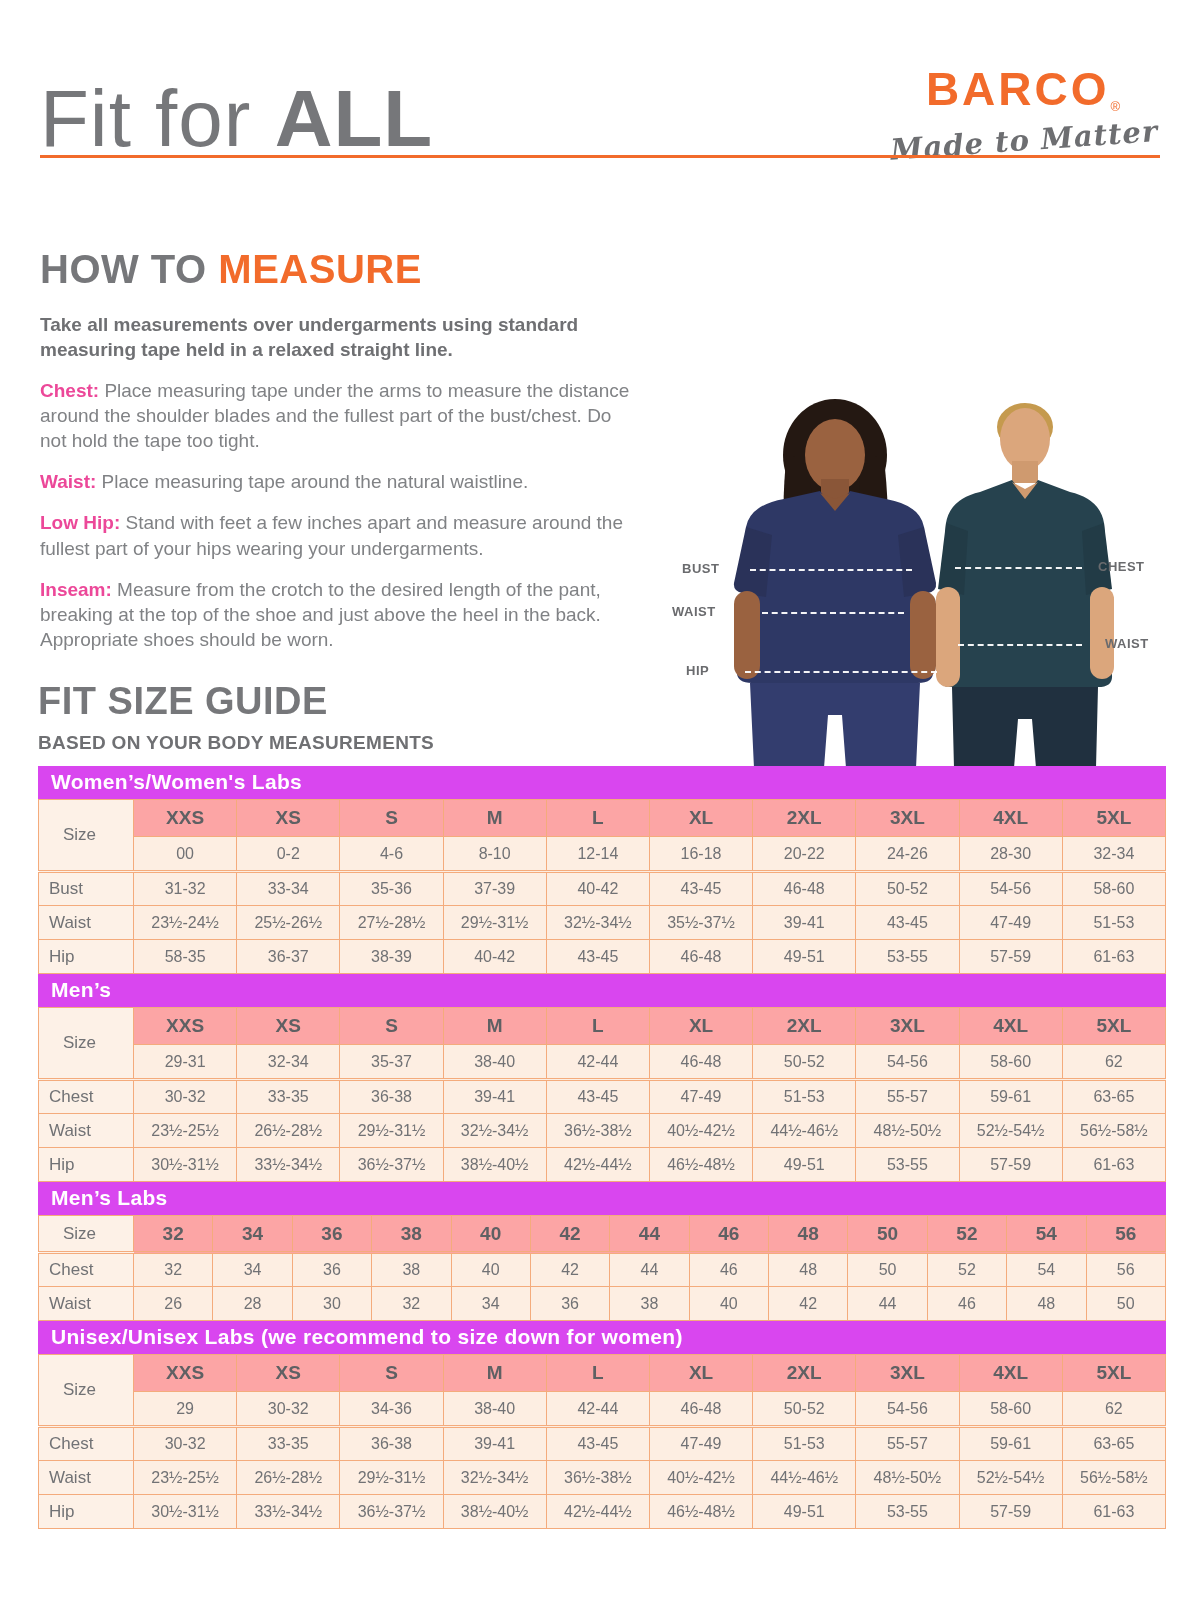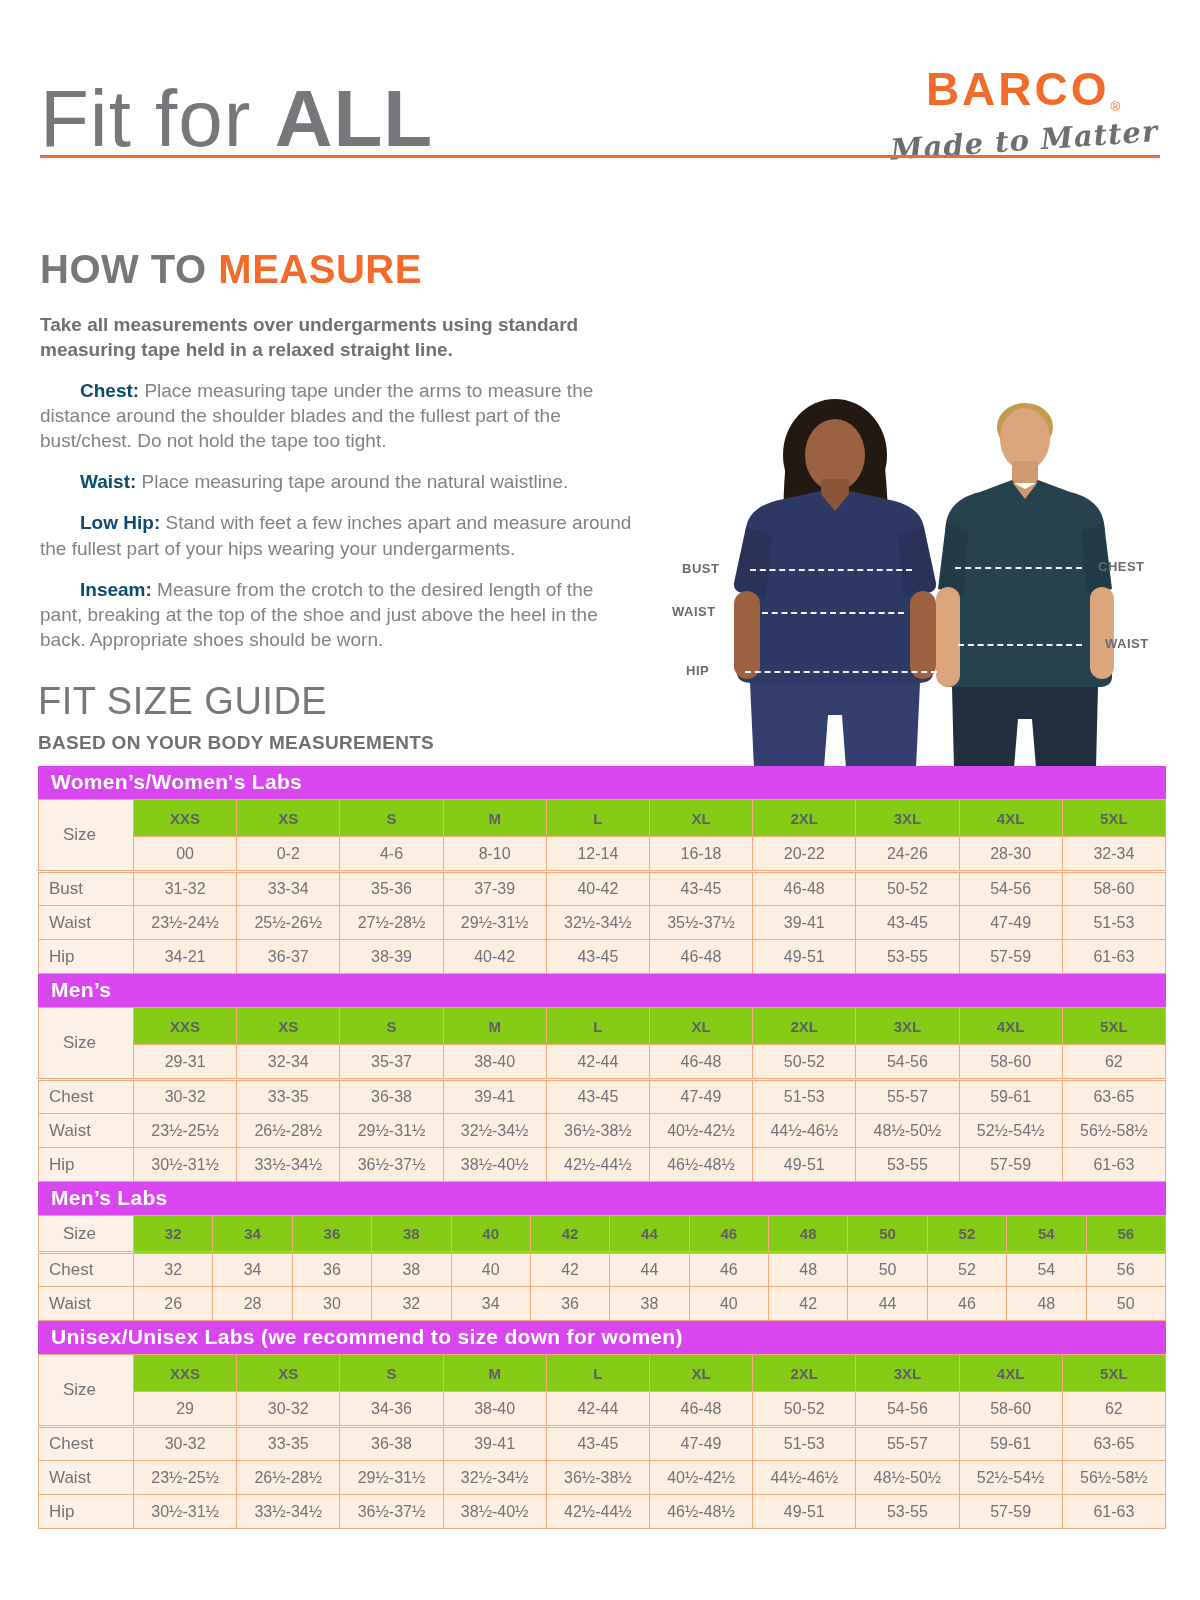--- a/index.html
+++ b/index.html
@@ -20,49 +20,49 @@
              font-size:29px; color:#6d6e71; transform:rotate(-4deg); transform-origin:right center;
              margin-top:2px; letter-spacing:1px; }
   .top-rule { position:absolute; left:40px; right:40px; top:155px; height:3px; background:#f26b2b; }
 
   
   .measure-block { position:absolute; left:40px; top:247px; width:615px; }
   .h2 { font-size:40px; font-weight:700; color:#76777a; letter-spacing:0.5px; }
   .h2 .accent { color:#f26b2b; }
   .intro { margin-top:20px; font-size:19px; line-height:1.32; font-weight:700; color:#6f7073; width:575px; }
   .instr { margin-top:16px; font-size:19px; line-height:1.32; color:#808285; width:595px; }
-  .instr .lead { color:#0c4a6e; font-weight:700;margin-left:40px; }
+  .instr .lead { color:#ec4899; font-weight:700; }
 
   
   .photo { position:absolute; left:650px; top:375px; width:550px; height:393px; overflow:hidden; }
   .photo svg { position:absolute; left:0; top:0; }
   .mline { position:absolute; height:0; border-top:2px dashed #ffffff; opacity:0.95; }
   .l-bust  { left:100px; top:194px; width:162px; }
   .l-waist-w { left:112px; top:237px; width:142px; }
   .l-hip   { left:95px;  top:296px; width:192px; }
   .l-chest-m { left:305px; top:192px; width:127px; }
   .l-waist-m { left:308px; top:269px; width:124px; }
   .flabel { position:absolute; font-size:13px; font-weight:700; color:#6a6b6e; letter-spacing:0.5px; }
   .f-bust  { left:32px;  top:186px; width:64px; text-align:left; }
   .f-waistw{ left:22px;  top:229px; }
   .f-hip   { left:36px;  top:288px; }
   .f-chestm{ left:448px; top:184px; }
   .f-waistm{ left:455px; top:261px; }
 
   
   .guide-block { position:absolute; left:38px; top:680px; width:1128px; }
-  .h2b { font-size:38px; font-weight:400; color:#76777a; letter-spacing:0.5px; }
+  .h2b { font-size:38px; font-weight:700; color:#76777a; letter-spacing:0.5px; }
   .sub { margin-top:9px; font-size:19px; font-weight:700; color:#6f7073; letter-spacing:0.3px; }
   .tables { margin-top:12px; }
   .band { height:33px; background:#d946ef; color:#ffffff; font-weight:700; font-size:21px;
           line-height:32px; padding-left:13px; letter-spacing:0.3px; }
   table.size-table { width:100%; border-collapse:collapse; table-layout:fixed;
                      font-size:16px; color:#717275; }
   table.size-table th, table.size-table td { border:1px solid #f4ab7c; text-align:center; padding:0 2px; }
-  tr.letters-row th { height:37px; background:#84cc16; font-weight:700; color:#5f6063; font-size:15px; }
+  tr.letters-row th { height:37px; background:#fca5a5; font-weight:700; color:#5f6063; font-size:19px; }
   tr.letters-row th.size-label { background:#fdf1e7; text-align:left; padding-left:24px;
                                  font-weight:400; color:#717275; font-size:17px; }
   tr.numbers-row td { height:35px; background:#fdeee2; }
   tr.data-row td { height:34px; background:#fdeee2; }
   tr.data-row td.row-label { text-align:left; padding-left:10px; background:#fdf1e7; font-size:17px; }
   tr.first-data td { border-top:3px double #f4ab7c; }
 </style>
 </head>
 <body>
 
@@ -200,21 +200,21 @@
                 <td class="val">29½-31½</td>
                 <td class="val">32½-34½</td>
                 <td class="val">35½-37½</td>
                 <td class="val">39-41</td>
                 <td class="val">43-45</td>
                 <td class="val">47-49</td>
                 <td class="val">51-53</td>
               </tr>
               <tr class="data-row">
                 <td class="row-label">Hip</td>
-                <td class="val">34-21</td>
+                <td class="val">58-35</td>
                 <td class="val">36-37</td>
                 <td class="val">38-39</td>
                 <td class="val">40-42</td>
                 <td class="val">43-45</td>
                 <td class="val">46-48</td>
                 <td class="val">49-51</td>
                 <td class="val">53-55</td>
                 <td class="val">57-59</td>
                 <td class="val">61-63</td>
               </tr>

